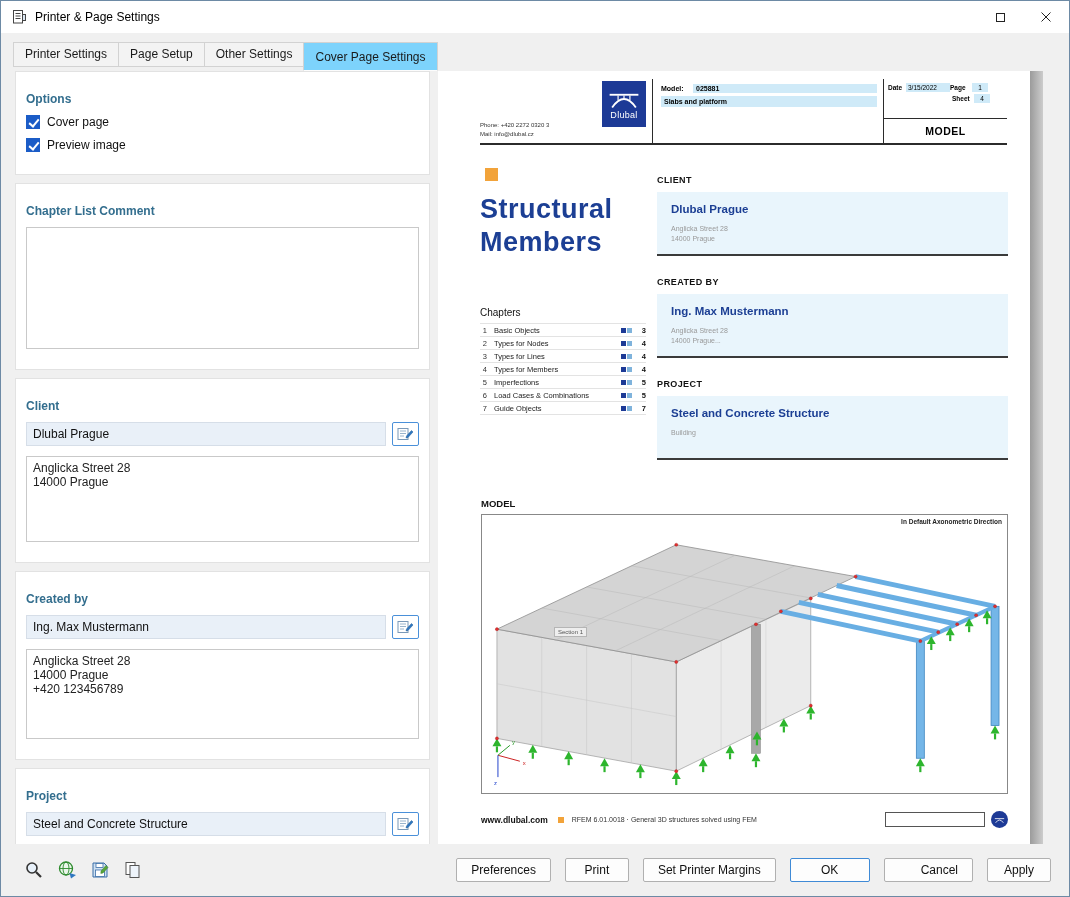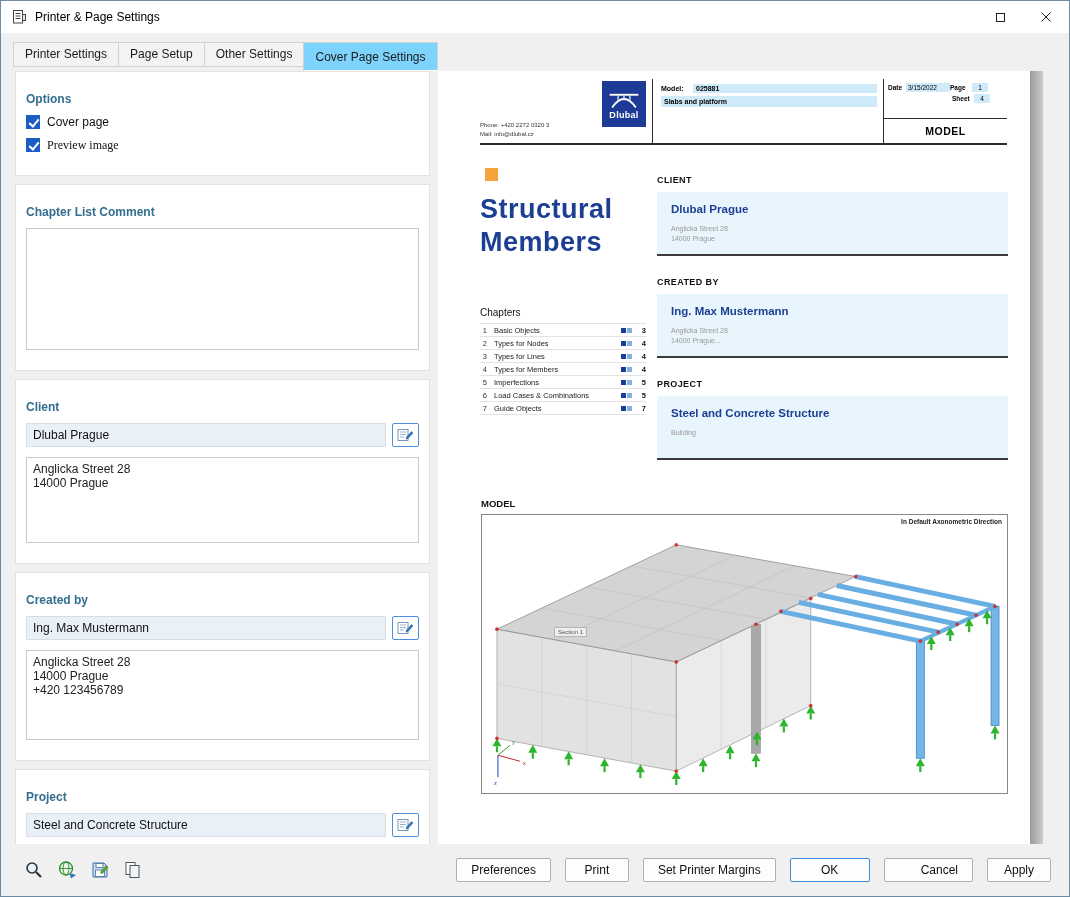--- a/index.html
+++ b/index.html
@@ -21,21 +21,21 @@
   
   .tabstrip { position:absolute; top:41px; left:12px; height:26px; display:flex; align-items:flex-start; z-index:2; }
   .tab { font-size:12px; color:#1a1a1a; background:#f3f3f3; border:1px solid #d2d2d2;
     padding:4px 11px 5px; margin-right:-1px; cursor:pointer; white-space:nowrap; }
   .tab.active { background:#7dd3fc; border-bottom-color:#fcfcfc; padding-top:7px; padding-bottom:6px; z-index:3; }
   
   .left-panel { position:absolute; left:14px; top:70px; width:415px; display:flex; flex-direction:column; gap:8px; }
   .group { background:#fff; border:1px solid #e2e2e2; padding:20px 10px; }
   .group-title { color:#336e8e; font-weight:bold; font-size:12px; margin-bottom:9px; }
   .check-row { display:flex; align-items:flex-start; gap:7px; margin-bottom:9px; cursor:pointer; }
-  .check-row:last-child { margin-bottom:2px;font-family:Liberation Serif, serif; }
+  .check-row:last-child { margin-bottom:2px; }
   .checkbox { width:14px; height:14px; border:1px solid #8a8a8a; background:#fff; position:relative; flex:none; }
   .checkbox.checked { background:#1b5cc7; border-color:#1b5cc7; }
   .checkbox.checked::after { content:""; position:absolute; left:4px; top:1px; width:4px; height:8px;
     border:solid #fff; border-width:0 2px 2px 0; transform:rotate(40deg); }
   .check-label { font-size:12px; color:#111; }
   .bigtext { width:100%; border:1px solid #c9c9c9; resize:none;
     font:12px "Liberation Sans",sans-serif; padding:4px 6px; color:#222; display:block; }
   .field-row { display:flex; gap:6px; margin-bottom:10px; }
   .field { flex:1; height:24px; background:#e9f0f8; border:1px solid #d6dee8;
     font:12px "Liberation Sans",sans-serif; padding:0 6px; color:#111; }
@@ -46,21 +46,21 @@
   .page { position:absolute; left:0; top:0; width:592px; height:775px; background:#fff; overflow:hidden; }
   .preview-scroll { position:absolute; right:0; top:0; width:13px; height:775px;
     background:linear-gradient(to right,#9b9b9b,#cccccc); cursor:pointer; }
   
   .ph { position:absolute; left:42px; top:8px; width:527px; height:66px; display:flex;
     border-bottom:2px solid #2b2b2b; }
   .ph-left { width:172px; position:relative; }
   .ph-contact { position:absolute; left:0; bottom:3px; font-size:6px; color:#333; line-height:1.6; }
   .dlogo { position:absolute; right:6px; top:2px; width:44px; height:46px; background:#1d3a96;
     display:flex; flex-direction:column; align-items:center; justify-content:center; gap:0; }
-  .dlogo span { color:#fff; font-weight:bold; font-size:9px; letter-spacing:.3px; }
+  .dlogo span { color:#fff; font-weight:normal; font-size:9px; letter-spacing:.3px; }
   .ph-mid { flex:1; border-left:1px solid #2b2b2b; padding:5px 0 0 8px; }
   .mid-row1 { display:flex; align-items:center; font-size:7px; font-weight:bold; margin-bottom:3px; }
   .mid-row1 .lbl { width:32px; }
   .hl { background:#cfeaf8; }
   .mid-row1 .val { flex:1; padding:1px 3px; margin-right:6px; }
   .mid-row2 { font-size:7px; font-weight:bold; padding:2px 3px; margin-right:6px; }
   .ph-right { width:124px; border-left:1px solid #2b2b2b; display:flex; flex-direction:column; }
   .meta { padding:4px 4px 0; font-size:6.5px; }
   .meta-row { display:flex; align-items:center; margin-bottom:2px; }
   .m-lbl { font-weight:bold; }
@@ -451,20 +451,32 @@
             <line x1="16" y1="242" x2="16" y2="264" stroke="#2244cc" stroke-width="1"></line>
             <text x="41" y="252" font-size="6" fill="#cc2222">x</text>
             <text x="30" y="231" font-size="6" fill="#2a9a2a">y</text>
             <text x="12" y="272" font-size="6" fill="#2244cc">z</text>
           </g>
         </svg>
         <div class="model-annotation">In Default Axonometric Direction</div>
         <div class="section-label">Section 1</div>
       </div>
 
+      <div class="page-footer">
+        <span class="pf-site">www.dlubal.com</span>
+        <span class="pf-orange"></span>
+        <span class="pf-info">RFEM 6.01.0018 · General 3D structures solved using FEM</span>
+        <span class="pf-box"></span>
+        <span class="pf-logo">
+          <svg width="11" height="8" viewBox="0 0 40 26">
+            <line x1="3" y1="8" x2="37" y2="8" stroke="#fff" stroke-width="3"></line>
+            <path d="M6,23 Q20,3 34,23" fill="none" stroke="#fff" stroke-width="3"></path>
+          </svg>
+        </span>
+      </div>
 
     </div>
     <div class="preview-scroll"></div>
   </div>
 
   <div class="bottombar">
     <button class="tool-btn">
       <svg width="20" height="20" viewBox="0 0 20 20">
         <circle cx="8" cy="8" r="5" fill="#e8f1fa" stroke="#333" stroke-width="1.6"></circle>
         <line x1="12" y1="12" x2="17" y2="17" stroke="#333" stroke-width="2.2"></line>

